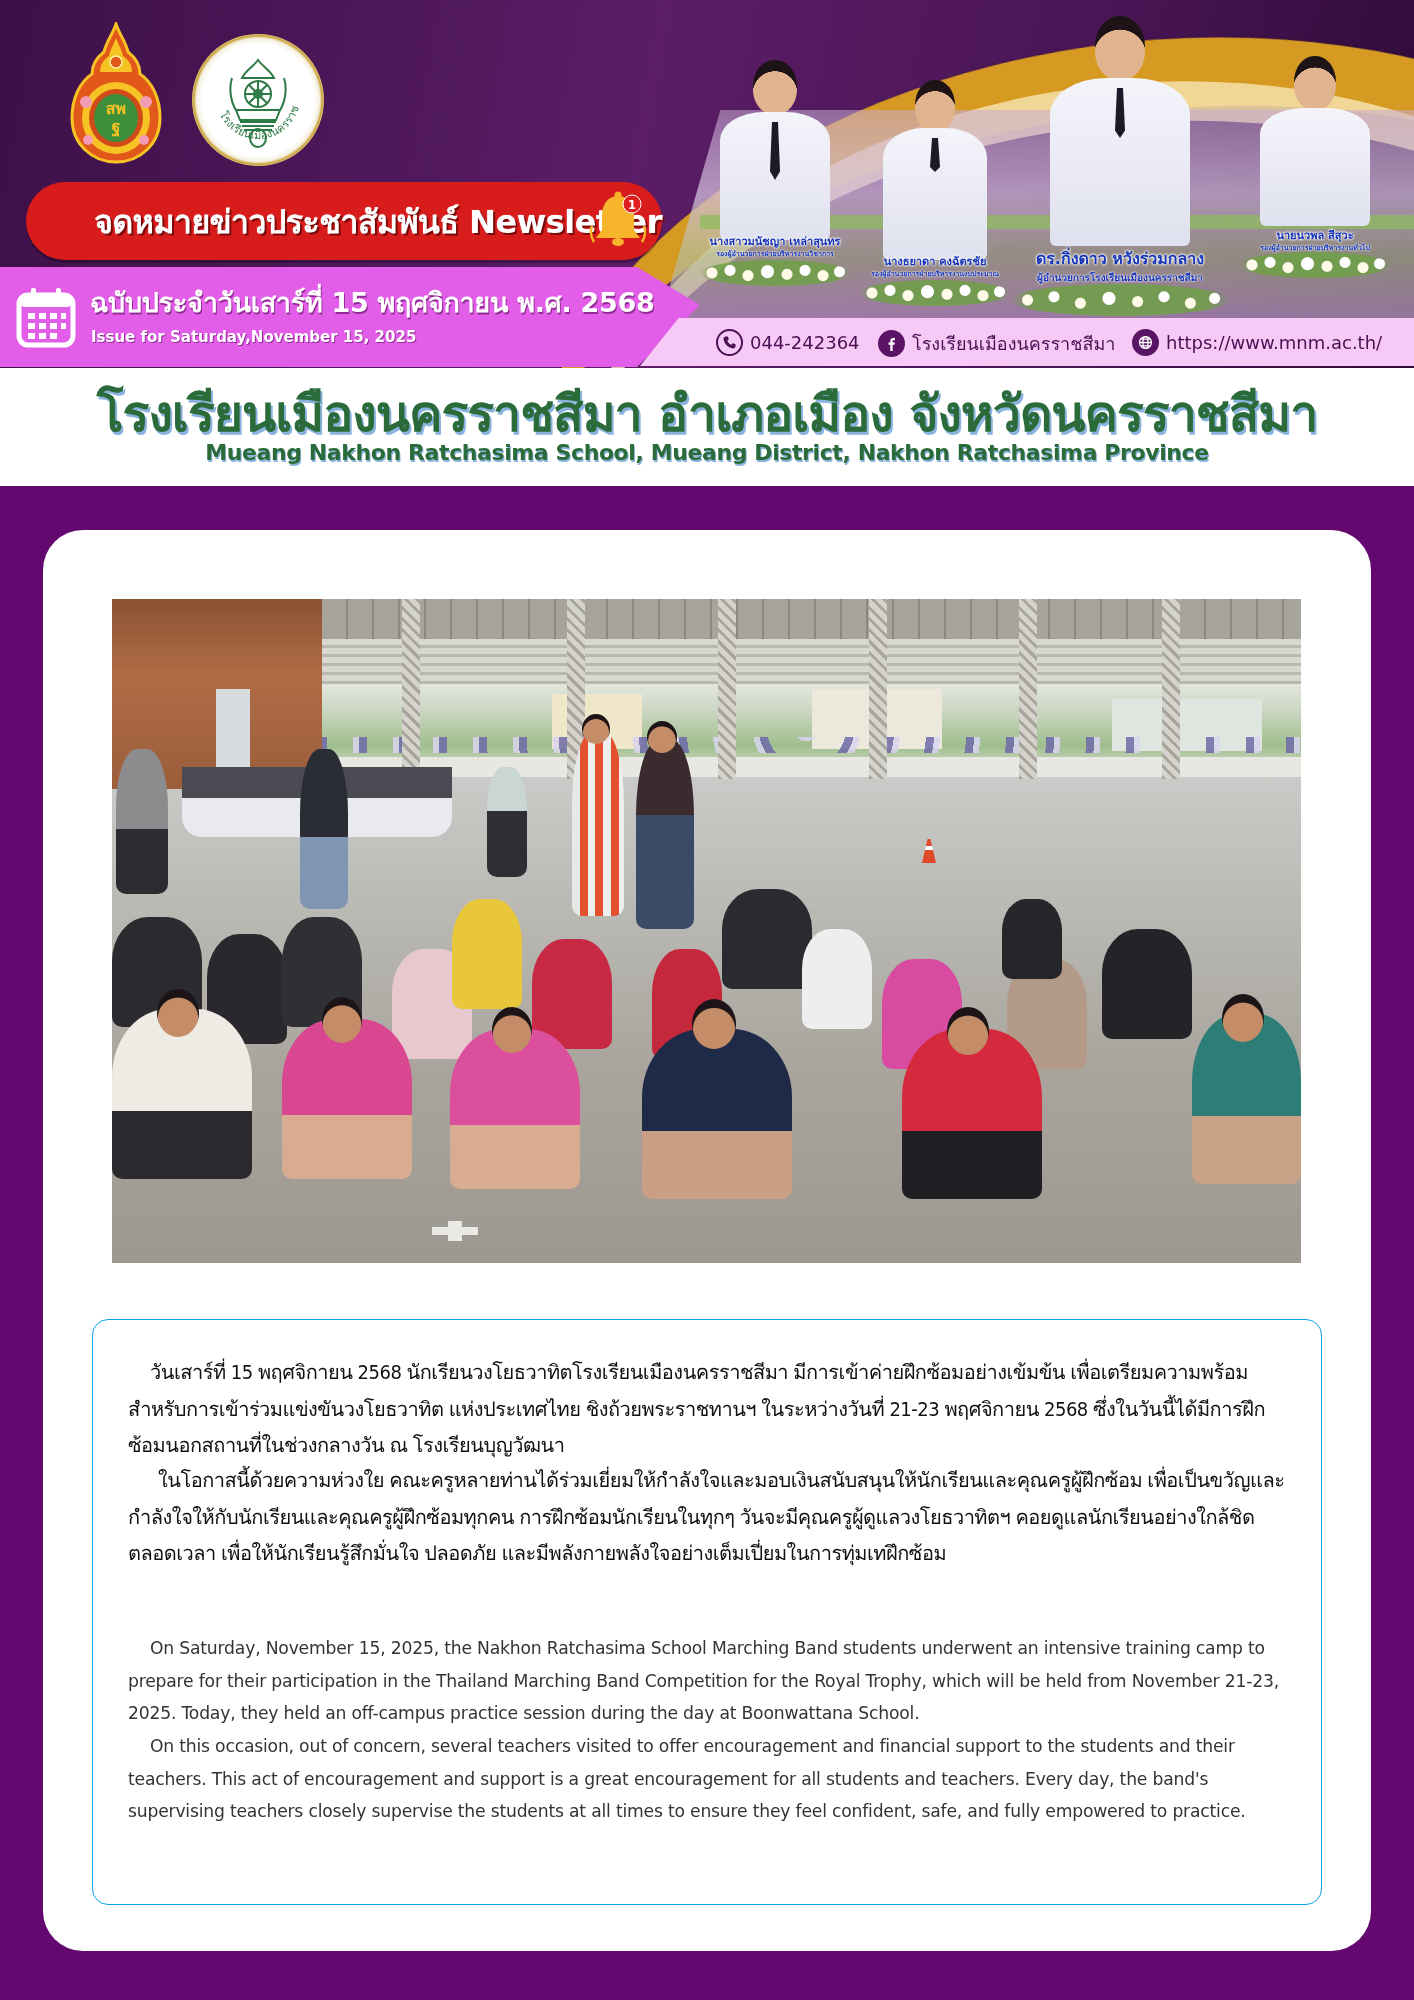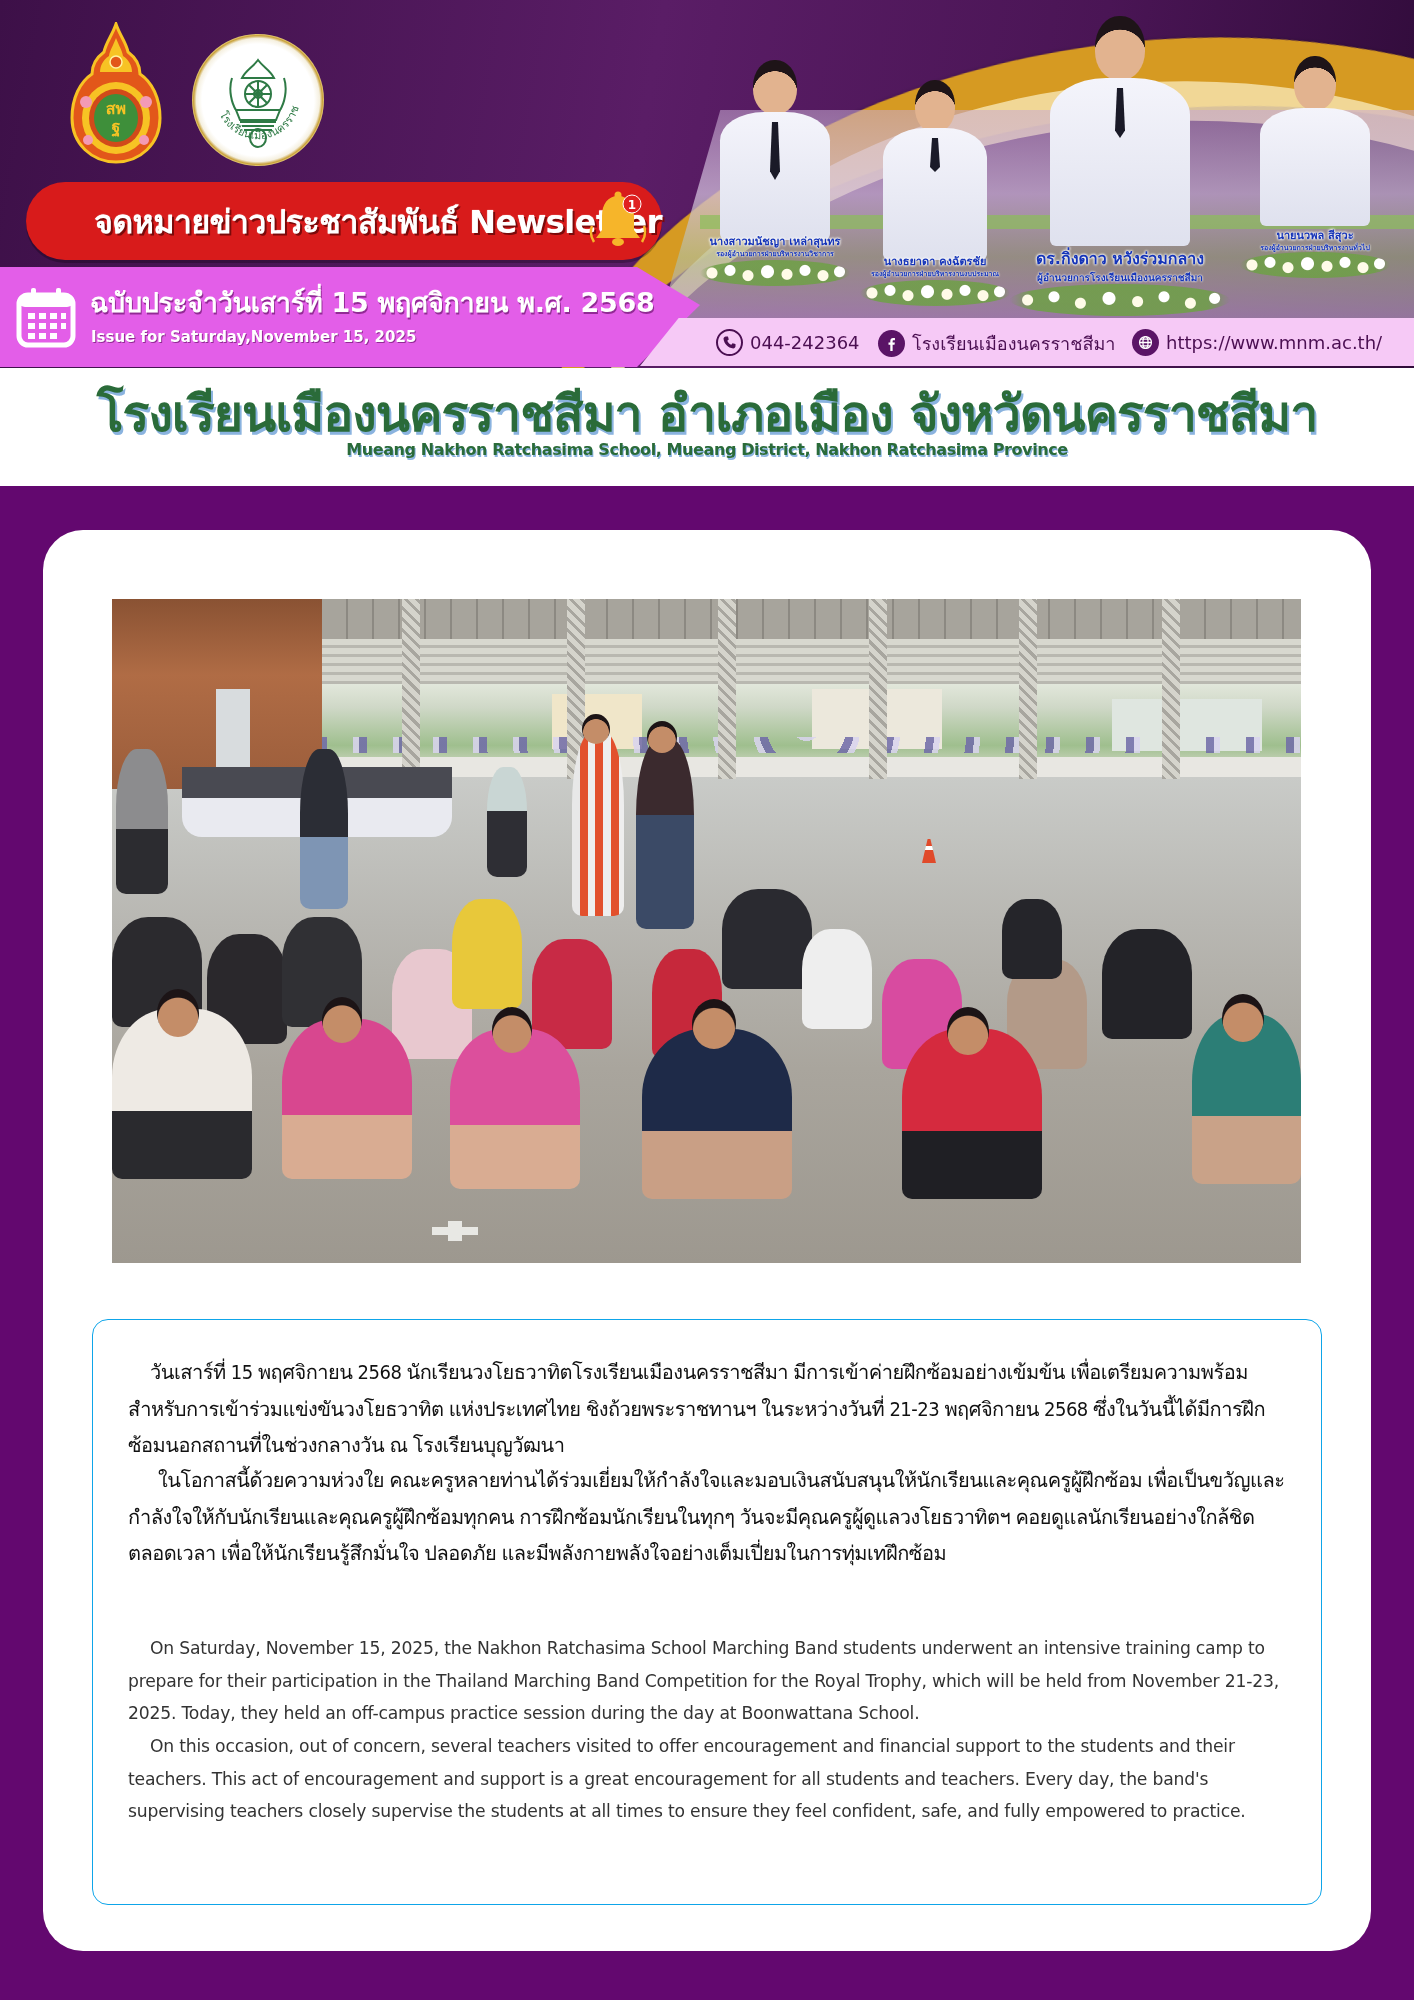--- a/index.html
+++ b/index.html
@@ -145,21 +145,21 @@
     position: absolute; left: 0; top: 368px; width: 1414px; height: 118px; background: #ffffff;
     text-align: center;
   }
   .school-th {
     position: absolute; left: 0; right: 0; top: 6px;
     font-weight: bold; font-size: 50px; color: #2a6b39; letter-spacing: -1px;
     text-shadow: 2px 3px 0 #8ab3df;
   }
   .school-en {
     position: absolute; left: 0; right: 0; top: 72px;
-    font-weight: bold; font-size: 16px; color: #2a6b39; letter-spacing: -0.4px;
+    font-weight: bold; font-size: 22px; color: #2a6b39; letter-spacing: -0.4px;
     text-shadow: 1px 2px 0 #8ab3df;
   }
 
   
   .card {
     position: absolute; left: 43px; top: 530px; width: 1328px; height: 1421px;
     background: #ffffff; border-radius: 40px;
   }
   .photo {
     position: absolute; left: 69px; top: 69px; width: 1189px; height: 664px; overflow: hidden;

